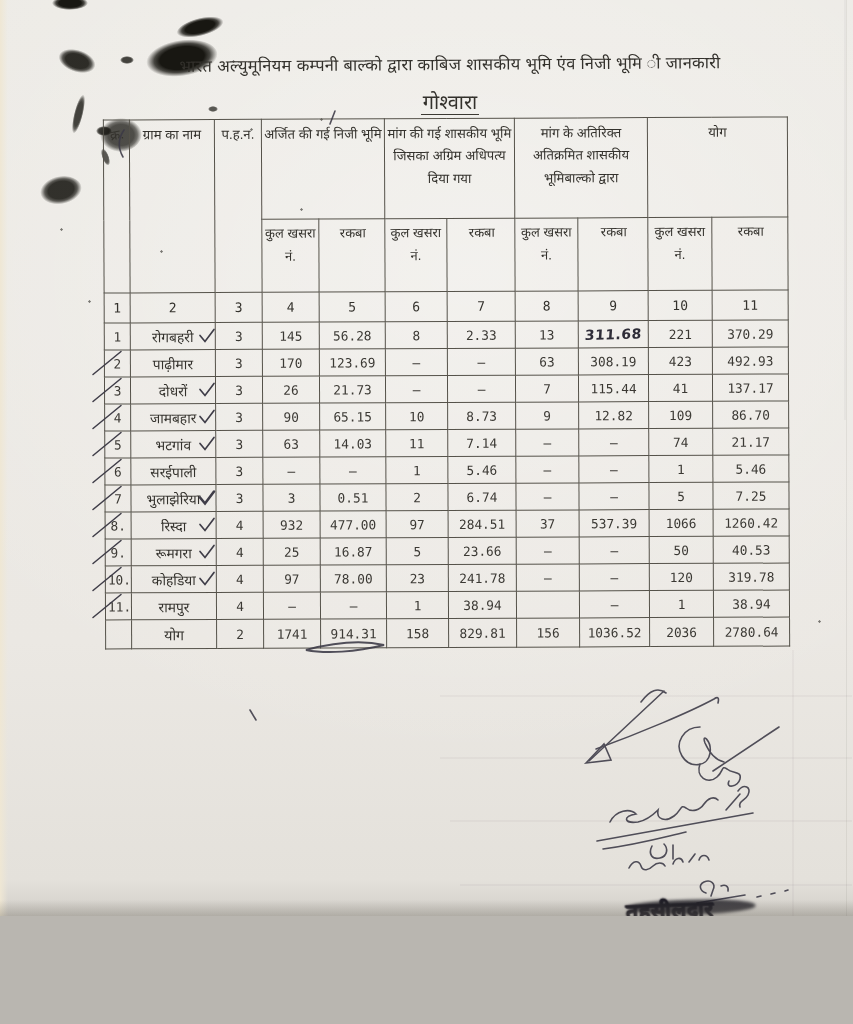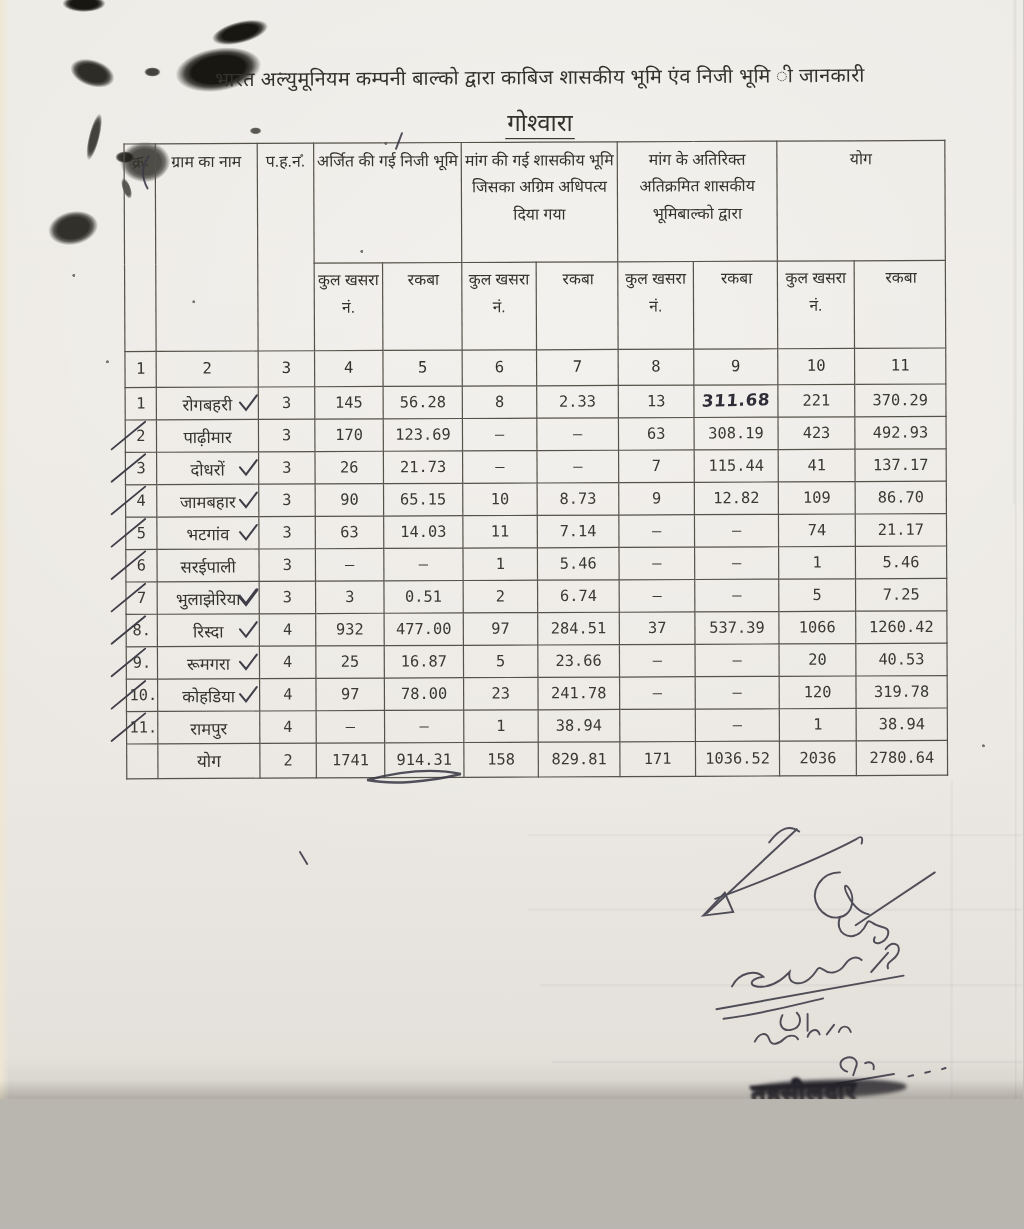--- a/index.html
+++ b/index.html
@@ -263,21 +263,21 @@
           <tr>
             <td>9.</td>
             <td class="name-c">रूमगरा</td>
             <td>4</td>
             <td>25</td>
             <td>16.87</td>
             <td>5</td>
             <td>23.66</td>
             <td>—</td>
             <td>—</td>
-            <td>20</td>
+            <td>50</td>
             <td>40.53</td>
           </tr>
           <tr>
             <td>10.</td>
             <td class="name-c">कोहडिया</td>
             <td>4</td>
             <td>97</td>
             <td>78.00</td>
             <td>23</td>
             <td>241.78</td>
@@ -300,21 +300,21 @@
             <td>38.94</td>
           </tr>
           <tr class="total">
             <td></td>
             <td class="name-c">योग</td>
             <td>2</td>
             <td>1741</td>
             <td>914.31</td>
             <td>158</td>
             <td>829.81</td>
-            <td>171</td>
+            <td>156</td>
             <td>1036.52</td>
             <td>2036</td>
             <td>2780.64</td>
           </tr>
         </tbody>
     </table>
   </div>
 
   <svg class="ink" width="853" height="1024" viewBox="0 0 853 1024">
     <g stroke="#3b3946" stroke-width="1.6" fill="none" stroke-linecap="round" opacity=".88">

